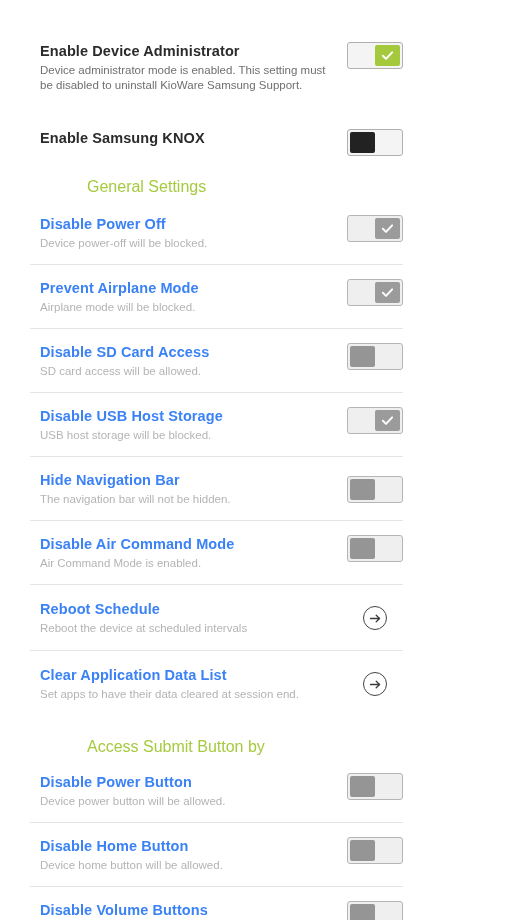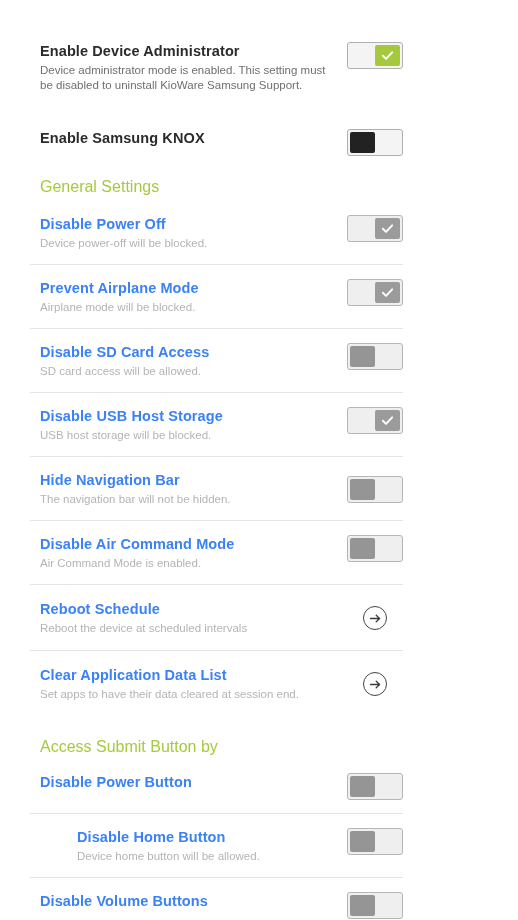--- a/index.html
+++ b/index.html
@@ -63,20 +63,21 @@
   .row.disabled .title { color: #3b82f6; }
   .row.disabled .subtitle { color: #b4b4b4; }
 
   
   .section-header {
     font-size: 16px;
     color: #a6ca3f;
     padding: 0 0 0 40px;
     line-height: 20px;
     font-weight: normal;
+    margin-left: 47px;
   }
 
   
   .sep {
     height: 1px;
     background: #e4e4e4;
     margin: 0 28px 0 30px;
   }
 
   
@@ -296,30 +297,31 @@
 
   <div style="height:21px"></div>
 
   <div class="section-header">Access Submit Button by</div>
 
   <div style="height:16px"></div>
 
   <div class="row disabled" style="padding-bottom:13px;">
     <div class="row-text">
       <div class="title">Disable Power Button</div>
-    </div>
-    <div class="row-control">
-      <span class="toggle off dim">
-        <span class="knob"></span>
-      </span>
-    </div>
-  </div>
-  <div class="sep"></div>
-
-  <div class="row disabled" style="padding-top:14px;padding-bottom:13px;margin-left:37px;">
+      <div class="subtitle">Device power button will be allowed.</div>
+    </div>
+    <div class="row-control">
+      <span class="toggle off dim">
+        <span class="knob"></span>
+      </span>
+    </div>
+  </div>
+  <div class="sep"></div>
+
+  <div class="row disabled" style="padding-top:14px;padding-bottom:13px;">
     <div class="row-text">
       <div class="title">Disable Home Button</div>
       <div class="subtitle">Device home button will be allowed.</div>
     </div>
     <div class="row-control">
       <span class="toggle off dim">
         <span class="knob"></span>
       </span>
     </div>
   </div>

